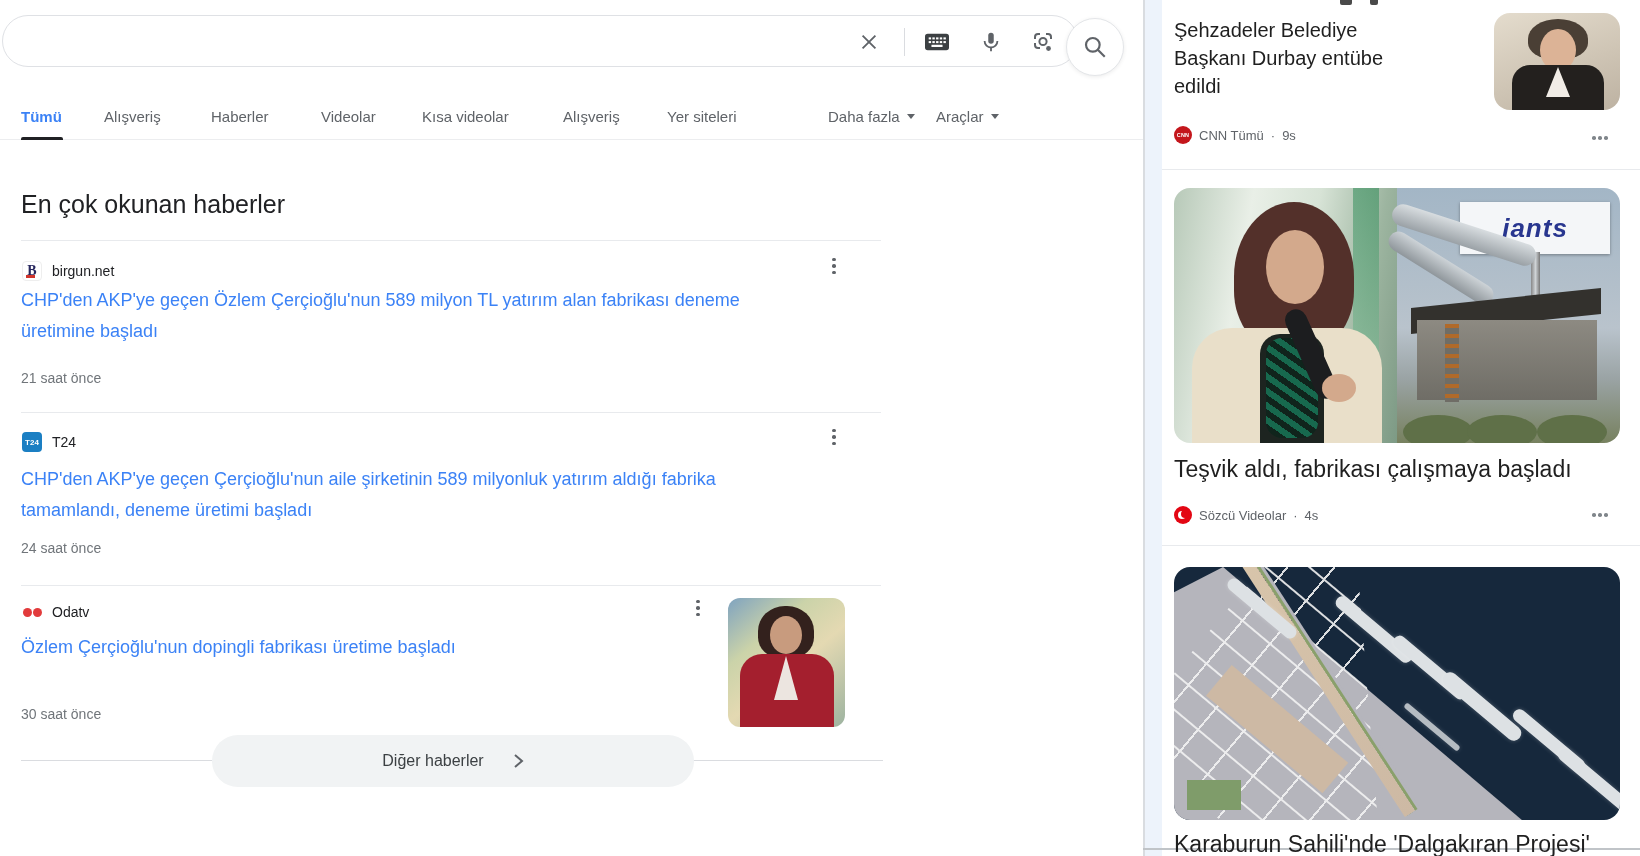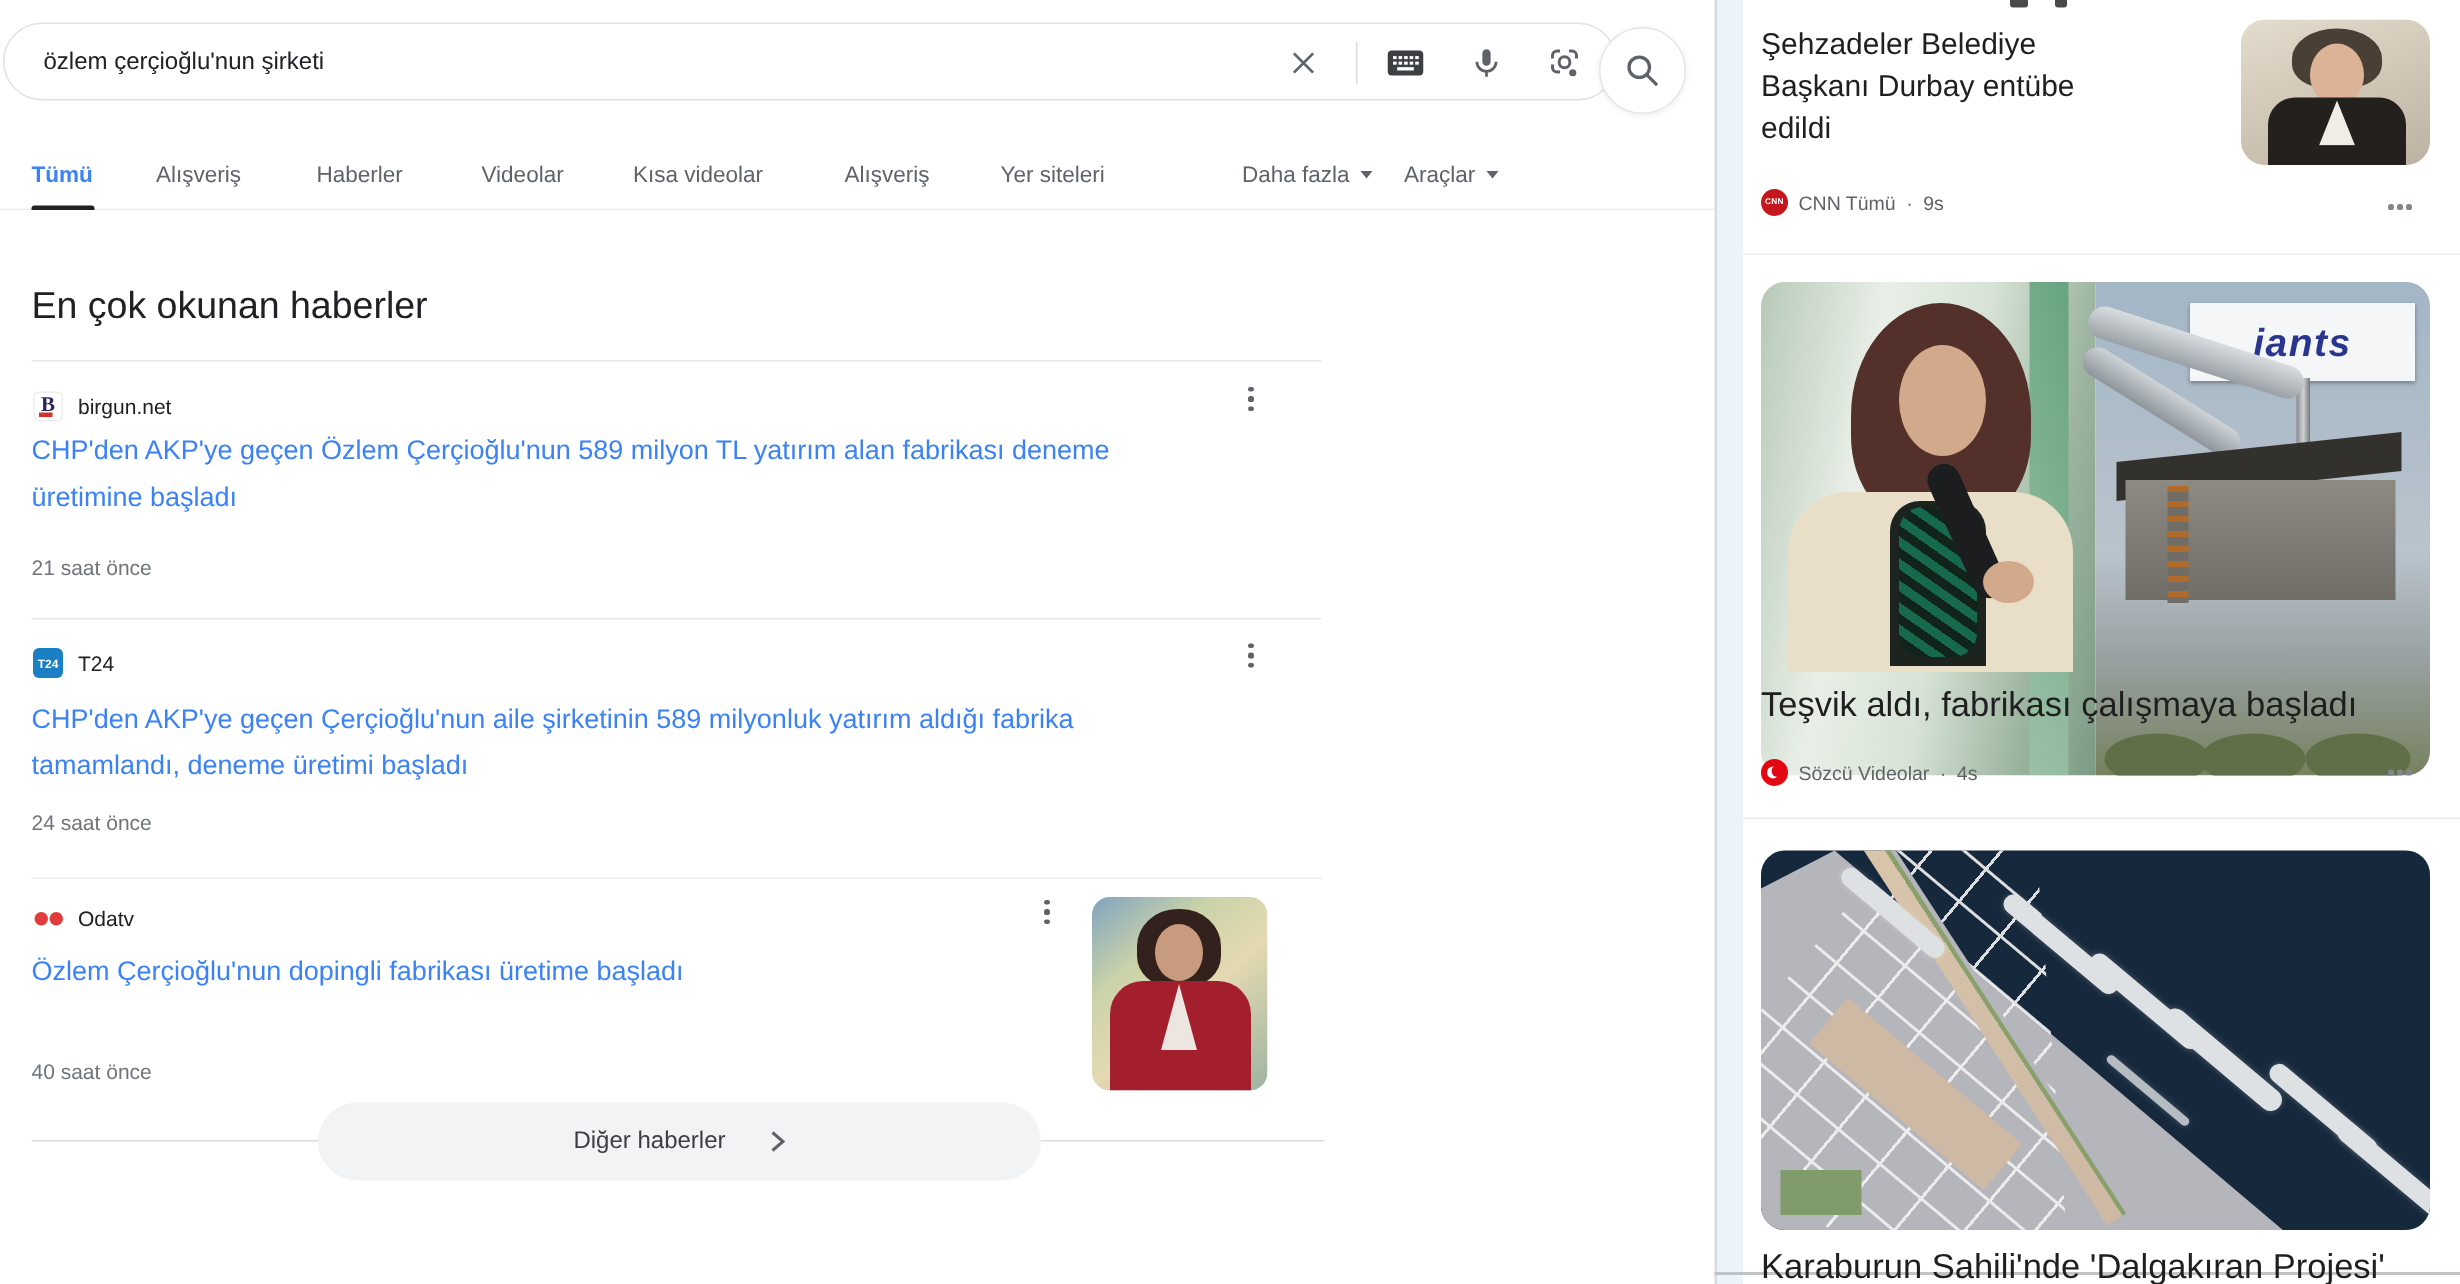--- a/index.html
+++ b/index.html
@@ -106,21 +106,20 @@
 
   .meta-sep { color:#5f6368; }
   svg { display:block; }
 </style>
 </head>
 <body>
 
 <div id="screen">
 
   <div class="searchbar">
-    <span class="query">özlem çerçioğlu'nun şirketi</span>
     <span class="sb-ico" style="left:854px">
       <svg width="22" height="22" viewBox="0 0 24 24">
           <path d="M5 5 L19 19 M19 5 L5 19" stroke="#5f6368" stroke-width="2" fill="none"></path>
         </svg>
     </span>
     <span class="sb-div"></span>
     <span class="sb-ico" style="left:922px">
       <svg width="26" height="20" viewBox="0 0 26 20">
           <rect x="0" y="1" width="26" height="18" rx="3" fill="#3c4043"></rect>
         <g fill="#fff">
@@ -232,21 +231,21 @@
         </span>
       </span>
     <span class="srcname">Odatv</span>
   </div>
   <span class="vdots" style="left:690px; top:596px">
       <i></i>
       <i></i>
       <i></i>
     </span>
   <a class="rtitle" style="top:632px; width:560px">Özlem Çerçioğlu'nun dopingli fabrikası üretime başladı</a>
-  <div class="rtime" style="top:706px">40 saat önce</div>
+  <div class="rtime" style="top:706px">30 saat önce</div>
   <div class="thumb3 art">
     <div class="t1" style="position:absolute;inset:0;background:linear-gradient(140deg,#7fa3c0 0%,#cbd3a9 30%,#e4d9b2 55%,#9db3a0 100%);"></div>
     <div style="position:absolute;left:30px;top:8px;width:56px;height:52px;border-radius:48% 48% 40% 40%;background:#33211d;"></div>
     <div style="position:absolute;left:42px;top:18px;width:32px;height:38px;border-radius:50%;background:#c89b7e;"></div>
     <div style="position:absolute;left:12px;top:56px;width:94px;height:73px;border-radius:22px 22px 0 0;background:#a41f2e;"></div>
     <div style="position:absolute;left:46px;top:58px;width:24px;height:44px;background:#ece5e0;clip-path:polygon(50% 0,100% 100%,0 100%);"></div>
   </div>
 
   <div class="pill-line"></div>
   <div class="pill">
@@ -279,21 +278,21 @@
     <span class="meta-sep">·</span>
     <span>9s</span>
   </div>
   <span class="hdots" style="left:1592px; top:136px">
       <i></i>
       <i></i>
       <i></i>
     </span>
   <div class="np-hr" style="top:169px"></div>
 
-  <div class="np-img" style="top:188px; height:329px;">
+  <div class="np-img" style="top:188px; height:255px;">
     <div class="img2L">
       <div class="panelstripe"></div>
         <div class="hair"></div>
         <div class="face"></div>
       <div class="body"></div>
         <div class="inner"></div>
         <div class="scarf"></div>
         <div class="mic"></div>
         <div class="hand"></div>
     </div>

